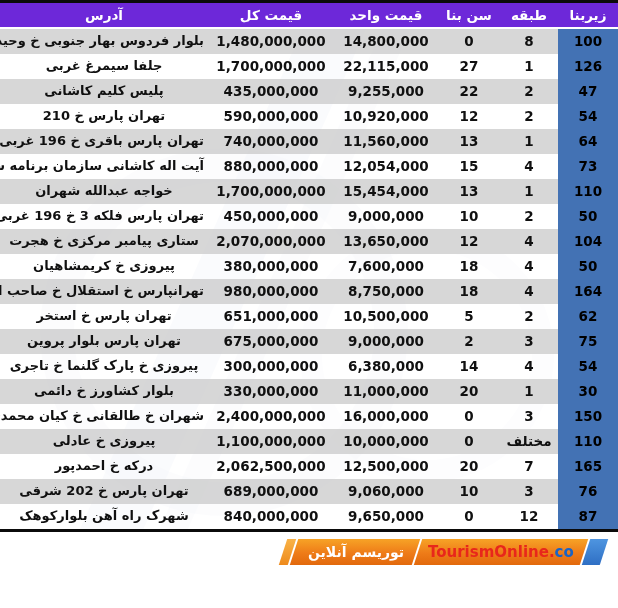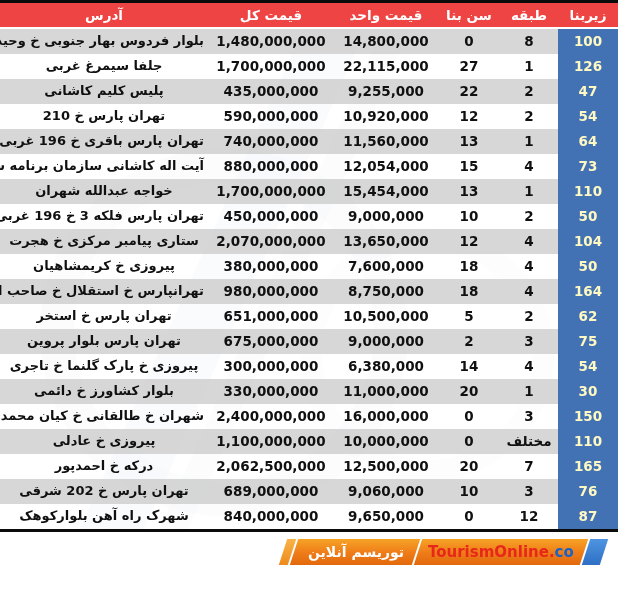--- a/index.html
+++ b/index.html
@@ -32,42 +32,42 @@
   table.grid{
     border-collapse:collapse;width:618px;table-layout:fixed;
     border-top:3px solid #0b0b0b;
   }
   table.grid th,table.grid td{
     padding:0;margin:0;height:24px;line-height:24px;
     font-size:13.5px;font-weight:bold;text-align:center;
     white-space:nowrap;overflow:hidden;
   }
   thead th{
-    background:#ef4444;color:#ffffff;
+    background:#6d28d9;color:#ffffff;
     font-size:13px;height:26px;line-height:26px;
     border-bottom:2px solid #2f5party;
   }
   thead tr{border-bottom:2px solid #ffffff;}
   thead th.c-addr{font-size:13.5px;}
 
   
   col.w-zir{width:60px;}
   col.w-tab{width:58px;}
   col.w-sen{width:62px;}
   col.w-unit{width:104px;}
   col.w-tot{width:126px;}
   col.w-addr{width:208px;}
 
   tbody td.c-zir{
     background:#4372B4;color:#ffffff;
     border-bottom:1px solid #4372B4;
   }
   tbody tr.even td{background:#D5D5D5;color:#101010;}
   tbody tr.odd  td{background:#FDFDFD;color:#101010;}
-  tbody tr.even td.c-zir,tbody tr.odd td.c-zir{background:#4372B4;color:#fef9c3;}
+  tbody tr.even td.c-zir,tbody tr.odd td.c-zir{background:#4372B4;color:#000000;}
 
   tbody td.c-addr{
     text-align:center;font-size:13px;
     padding-inline:4px;
   }
   tbody td.c-tot,tbody td.c-unit{font-size:13.5px;}
   tbody tr.odd td{background:#FCFCFC;}
   
   tbody tr.even td:not(.c-zir){background:rgba(212,212,212,.93);}
   tbody tr.odd  td:not(.c-zir){background:rgba(255,255,255,.78);}

